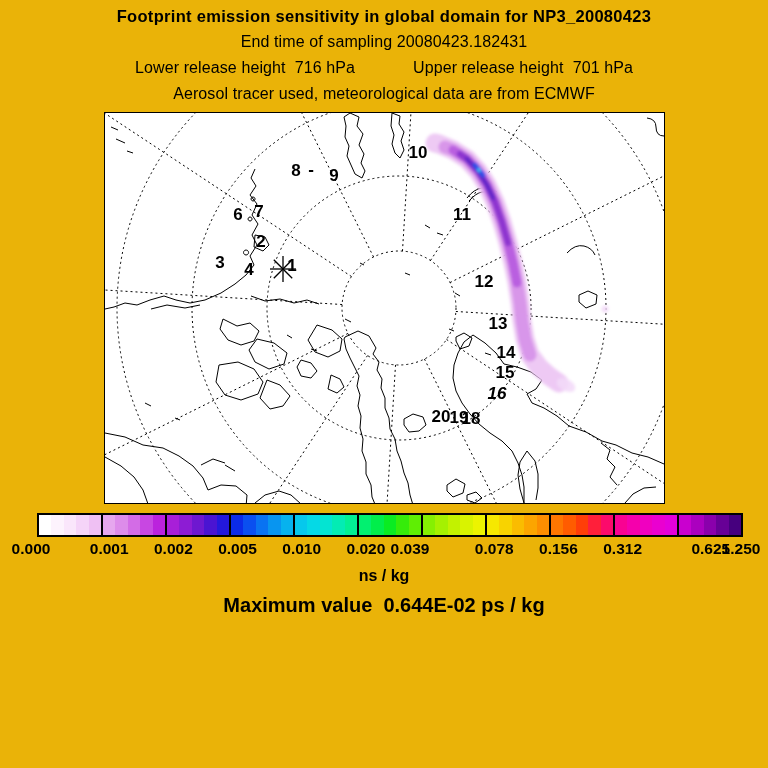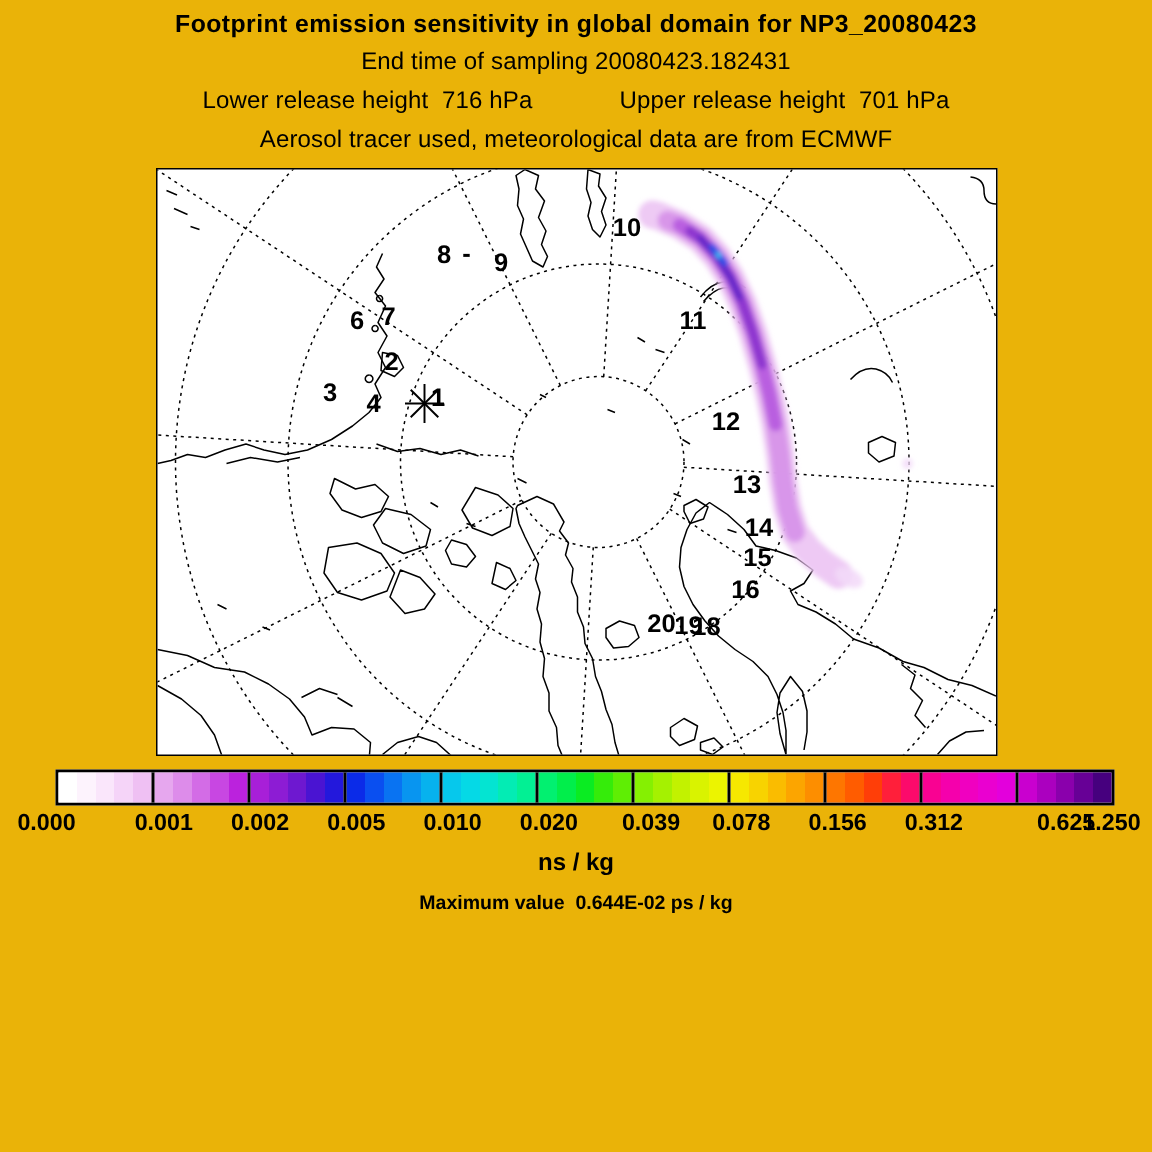--- a/index.html
+++ b/index.html
@@ -20,21 +20,21 @@
   #coastlines path{fill:none;stroke:#000;stroke-width:1;stroke-linejoin:round;}
   #plume path{fill:none;stroke-linecap:round;stroke-linejoin:round;}
   #star-marker line{stroke:#000;stroke-width:1.3;}
   #colorbar{position:absolute;left:37px;top:513px;width:706px;height:24px;box-sizing:border-box;border:2px solid #000;background:#fff;}
   #cb-segs{display:flex;width:100%;height:100%;}
   .cb-seg{flex:1 1 0;height:100%;}
   .cb-seg + .cb-seg{border-left:2px solid #000;}
   #cb-ticks{position:absolute;left:0;top:540px;width:768px;height:20px;}
   .cb-tick{position:absolute;top:0;transform:translateX(-50%);font-weight:bold;font-size:15.5px;white-space:pre;padding-left:16px;}
   #units-line{top:567px;font-weight:bold;font-size:16px;}
-  #max-line{top:594px;font-weight:bold;font-size:13px;}
+  #max-line{top:594px;font-weight:bold;font-size:20px;}
 </style>
 </head>
 <body>
 
 <div class="page">
 
   <div class="hdr title">Footprint emission sensitivity in global domain for NP3_20080423</div>
 
   <div class="row gap42 hline" style="top:33px">
     <span>End time of sampling 20080423.182431</span>
@@ -130,21 +130,21 @@
         <span class="traj" style="left: 154px; top: 98px;">7</span>
         <span class="traj" style="left: 191px; top: 57px;">8</span>
         <span class="traj" style="left: 206px; top: 56px;">-</span>
         <span class="traj" style="left: 229px; top: 62px;">9</span>
         <span class="traj" style="left: 303px; top: 39px; margin-left: 10px;">10</span>
         <span class="traj" style="left: 357px; top: 101px;">11</span>
         <span class="traj" style="left: 379px; top: 168px;">12</span>
         <span class="traj" style="left: 393px; top: 210px;">13</span>
         <span class="traj" style="left: 401px; top: 239px;">14</span>
         <span class="traj" style="left: 400px; top: 259px;">15</span>
-        <span class="traj" style="left: 392px; top: 280px;">16</span>
+        <span class="traj" style="left: 392px; top: 280px; font-style: italic;">16</span>
         <span class="traj" style="left: 336px; top: 303px;">20</span>
         <span class="traj" style="left: 354px; top: 304px;">19</span>
         <span class="traj" style="left: 366px; top: 305px;">18</span>
       </div>
   </div>
 
   <div id="colorbar">
     <div id="cb-segs">
         <div class="cb-seg" style="background: linear-gradient(to right, rgb(255, 255, 255) 0%, rgb(255, 255, 255) 20%, rgb(253, 243, 253) 20%, rgb(253, 243, 253) 40%, rgb(250, 230, 251) 40%, rgb(250, 230, 251) 60%, rgb(245, 212, 248) 60%, rgb(245, 212, 248) 80%, rgb(239, 192, 243) 80%, rgb(239, 192, 243) 100%);"></div>
         <div class="cb-seg" style="background: linear-gradient(to right, rgb(230, 167, 238) 0%, rgb(230, 167, 238) 20%, rgb(221, 140, 234) 20%, rgb(221, 140, 234) 40%, rgb(211, 108, 230) 40%, rgb(211, 108, 230) 60%, rgb(200, 71, 226) 60%, rgb(200, 71, 226) 80%, rgb(187, 34, 221) 80%, rgb(187, 34, 221) 100%);"></div>
@@ -159,21 +159,21 @@
         <div class="cb-seg" style="background: linear-gradient(to right, rgb(201, 0, 207) 0%, rgb(201, 0, 207) 20%, rgb(171, 0, 191) 20%, rgb(171, 0, 191) 40%, rgb(138, 0, 172) 40%, rgb(138, 0, 172) 60%, rgb(103, 0, 150) 60%, rgb(103, 0, 150) 80%, rgb(70, 0, 126) 80%, rgb(70, 0, 126) 100%);"></div>
       </div>
   </div>
   <div id="cb-ticks">
       <span class="cb-tick" style="left: 23px;">0.000</span>
       <span class="cb-tick" style="left: 101.182px;">0.001</span>
       <span class="cb-tick" style="left: 165.364px;">0.002</span>
       <span class="cb-tick" style="left: 229.545px;">0.005</span>
       <span class="cb-tick" style="left: 293.727px;">0.010</span>
       <span class="cb-tick" style="left: 357.909px;">0.020</span>
-      <span class="cb-tick" style="left: 426px;">0.039</span>
+      <span class="cb-tick" style="left: 402px;">0.039</span>
       <span class="cb-tick" style="left: 486.273px;">0.078</span>
       <span class="cb-tick" style="left: 550.455px;">0.156</span>
       <span class="cb-tick" style="left: 614.636px;">0.312</span>
       <span class="cb-tick" style="left: 678.818px; margin-left: 24px;">0.625</span>
       <span class="cb-tick" style="left: 733px;">1.250</span>
     </div>
 
   <div class="hdr" id="units-line">ns / kg</div>
   <div class="hdr" id="max-line">Maximum value  0.644E-02 ps / kg</div>
 

